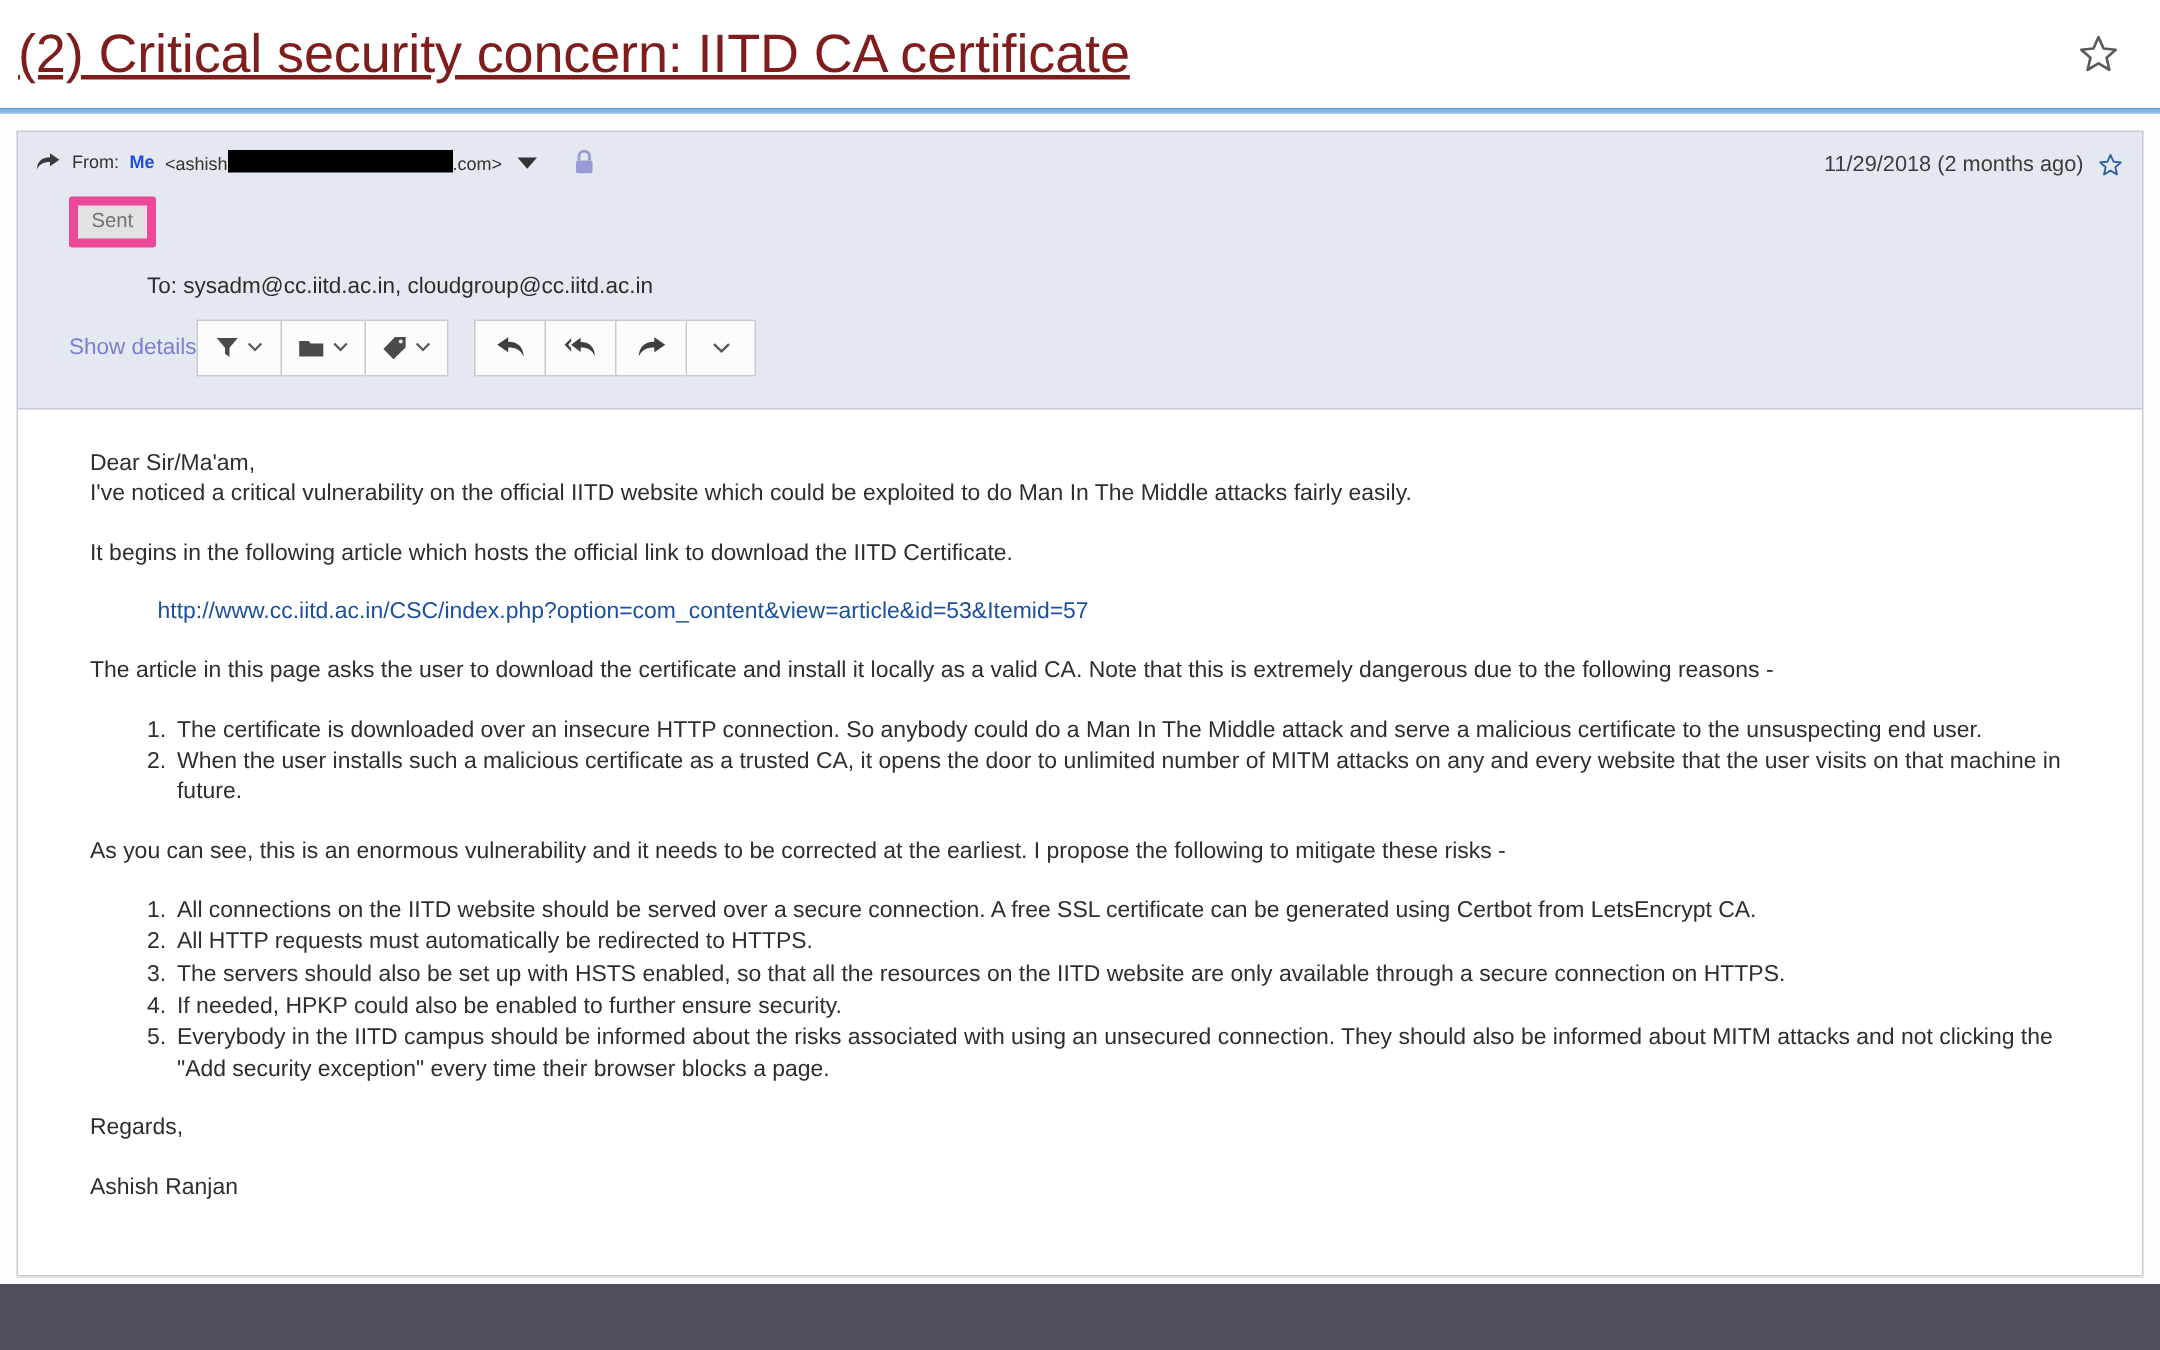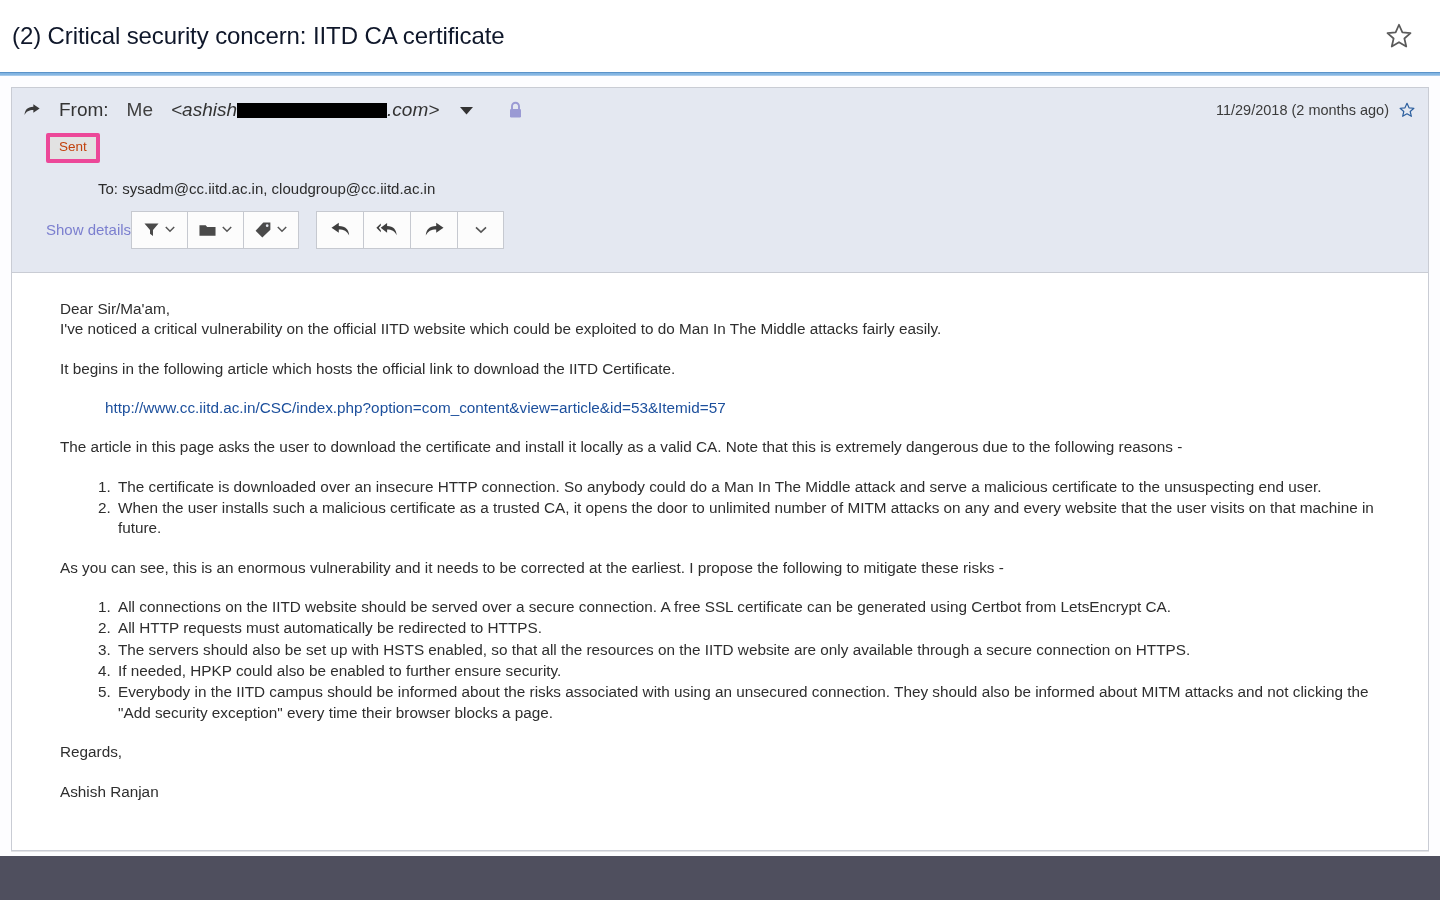--- a/index.html
+++ b/index.html
@@ -21,25 +21,26 @@
   .title-row {
     position: relative;
     height: 72px;
     padding: 0 26px 0 12px;
     display: flex;
     align-items: center;
     justify-content: space-between;
     background: #ffffff;
   }
   .subject {
-    font-size: 24px;
-    color: #0f172a;
+    font-size: 36px;
+    color: #7f1d1d;
     letter-spacing: -0.1px;
     white-space: nowrap;
     font-weight: 400;
+    text-decoration: underline;
   }
   .star-big { flex: 0 0 auto; line-height: 0; cursor: pointer; }
 
   
   .blue-rule {
     height: 4px;
     background: linear-gradient(to bottom, #7fb2e0 0%, #86b7e3 55%, #b9d4ee 100%);
     border-top: 1px solid #5b93c9;
   }
 
@@ -68,30 +69,30 @@
     height: 185px;
   }
   .head-top {
     display: flex;
     align-items: flex-start;
     justify-content: space-between;
   }
   .from-line {
     display: flex;
     align-items: center;
-    gap: 18px;
-    font-size: 19px;
+    gap: 7px;
+    font-size: 12px;
     color: #222;
     white-space: nowrap;
     justify-content: space-between;
   }
   .fwd-ico { line-height: 0; flex: 0 0 auto; margin-right: 1px; }
   .from-label { color: #333; }
-  .me { font-weight: normal; color: #404040; }
-  .addr { font-style: italic; color: #333; }
+  .me { font-weight: bold; color: #1d4ed8; }
+  .addr { color: #333; }
   .redact {
     display: inline-block;
     width: 150px; height: 15px;
     background: #000;
     vertical-align: -2px;
     margin: 0 0px;
   }
   .caret-dn { line-height: 0; margin-left: 3px; cursor: pointer; }
   .lock { line-height: 0; margin-left: 17px; }
 
@@ -103,24 +104,24 @@
     color: #3b3b3b;
     white-space: nowrap;
     padding-top: 2px;
   }
 
   .sent-badge {
     display: inline-block;
     margin: 12px 0 0 22px;
     padding: 3px 9px 4px 9px;
     background: #e2e2e2;
-    border: 4px solid #ec4899;
+    border: 6px solid #ec4899;
     border-radius: 2px;
     font-size: 13.5px;
-    color: #c2410c;
+    color: #737373;
     line-height: 1.1;
   }
 
   .to-line {
     margin: 17px 0 0 74px;
     font-size: 15px;
     color: #2c2c2c;
     white-space: nowrap;
   }
 

